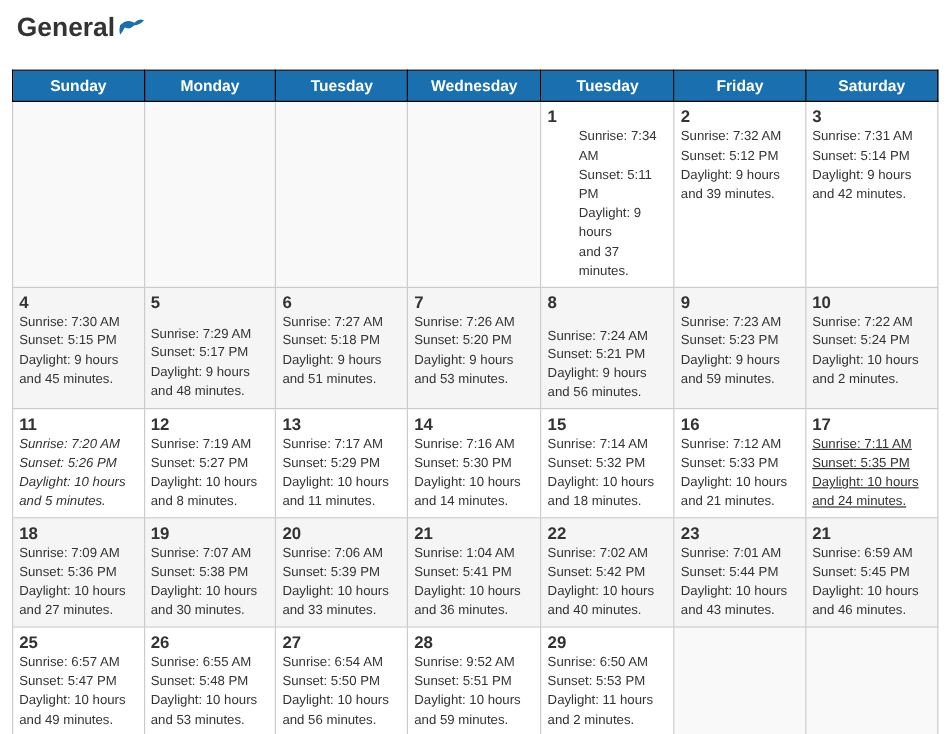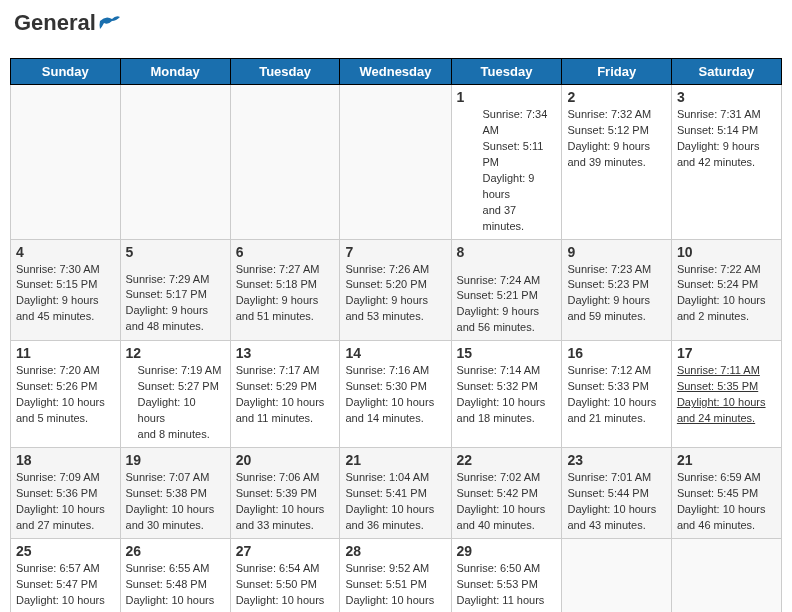--- a/index.html
+++ b/index.html
@@ -187,28 +187,28 @@
           <span class="day-number">10</span>
           <div class="day-info" style="white-space: pre-line;">Sunrise: 7:22 AM
 Sunset: 5:24 PM
 Daylight: 10 hours
 and 2 minutes.</div>
         </td>
       </tr>
       <tr class="row-odd">
         <td>
           <span class="day-number">11</span>
-          <div class="day-info" style="white-space: pre-line;">Sunrise: 7:20 AM
+          <div class="day-info" style="white-space: pre-line; font-style: italic;">Sunrise: 7:20 AM
 Sunset: 5:26 PM
 Daylight: 10 hours
 and 5 minutes.</div>
         </td>
         <td>
           <span class="day-number">12</span>
-          <div class="day-info" style="white-space: pre-line; margin-left: 12px;">Sunrise: 7:19 AM
+          <div class="day-info" style="white-space: pre-line;">Sunrise: 7:19 AM
 Sunset: 5:27 PM
 Daylight: 10 hours
 and 8 minutes.</div>
         </td>
         <td>
           <span class="day-number">13</span>
           <div class="day-info" style="white-space: pre-line;">Sunrise: 7:17 AM
 Sunset: 5:29 PM
 Daylight: 10 hours
 and 11 minutes.</div>

